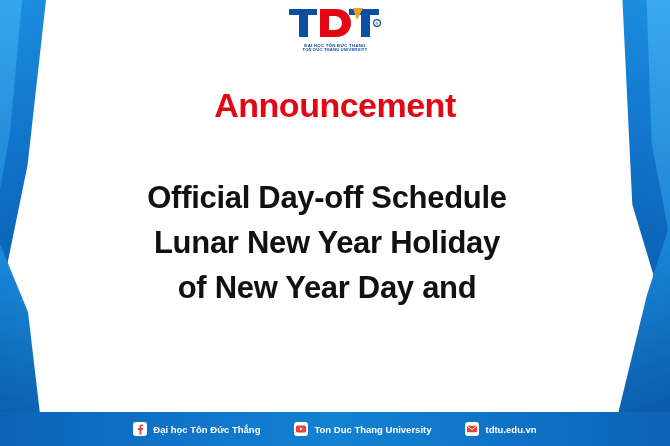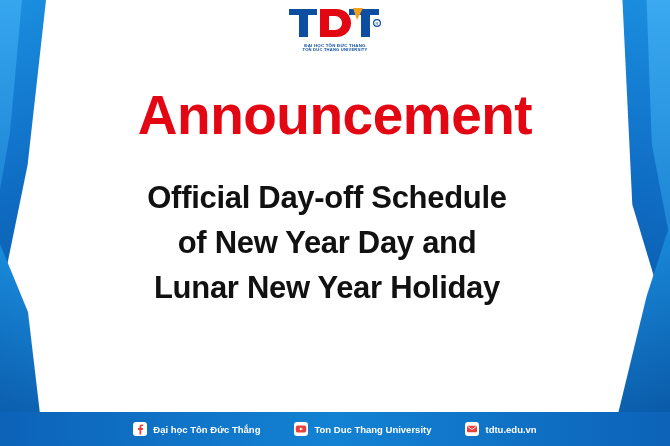--- a/index.html
+++ b/index.html
@@ -113,21 +113,21 @@
     display: block;
   }
 
   
   .announcement {
     position: absolute;
     left: 0;
     right: 0;
     top: 88px;
     text-align: center;
-    font-size: 55px;
+    font-size: 34px;
     font-weight: bold;
     color: #e30613;
     letter-spacing: -0.5px;
     line-height: 1;
   }
   .subtitle {
     position: absolute;
     left: 0;
     right: 16px;
     top: 176px;
@@ -204,22 +204,22 @@
     <div class="logo-text">
       <span class="vn">ĐẠI HỌC TÔN ĐỨC THẮNG</span>
       <span class="en">TON DUC THANG UNIVERSITY</span>
     </div>
   </div>
 
   <div class="announcement">Announcement</div>
 
   <div class="subtitle">
     <span class="line">Official Day-off Schedule</span>
+    <span class="line">Lunar New Year Holiday</span>
     <span class="line">of New Year Day and</span>
-    <span class="line">Lunar New Year Holiday</span>
   </div>
 
   <div class="footer">
 
     <div class="footer-item">
       <span class="fic">
         <svg width="12" height="12" viewBox="0 0 12 12" xmlns="http://www.w3.org/2000/svg">
           <path d="M7.3 11.5V6.9h1.5l.25-1.8H7.3V3.95c0-.5.15-.85.9-.85h.95V1.5C9 1.47 8.45 1.4 7.8 1.4c-1.35 0-2.3.8-2.3 2.3v1.4H4v1.8h1.5v4.6z" fill="#e8403a"></path>
         </svg>
       </span>

